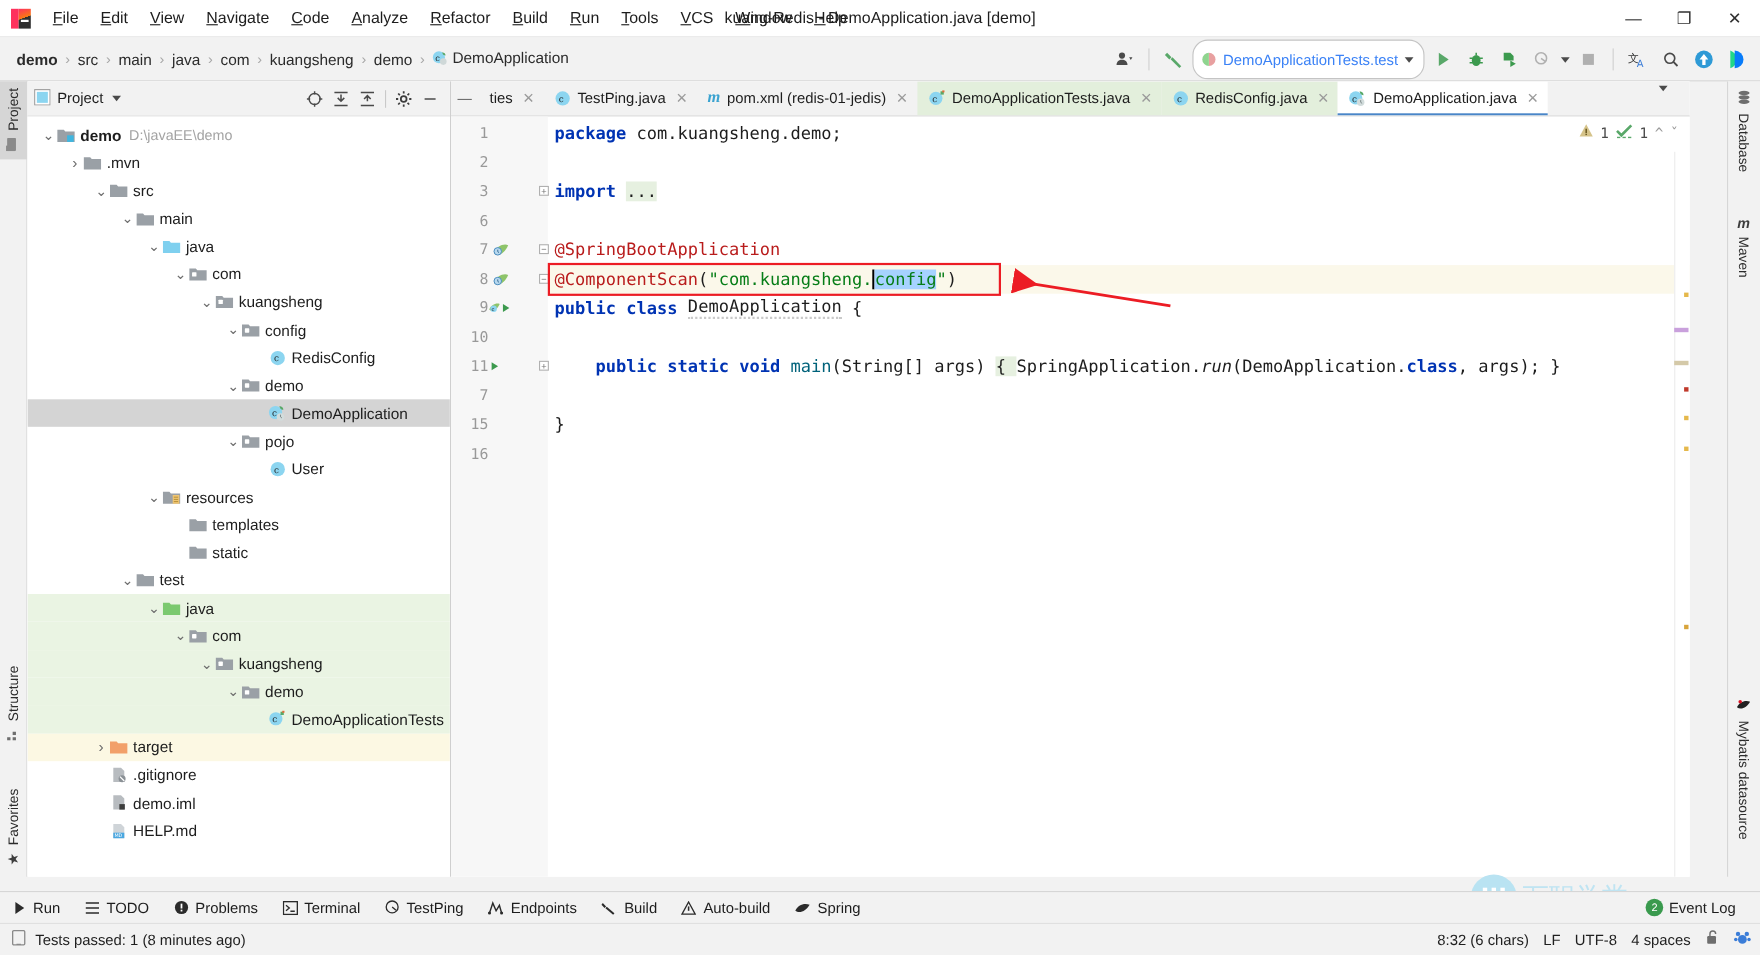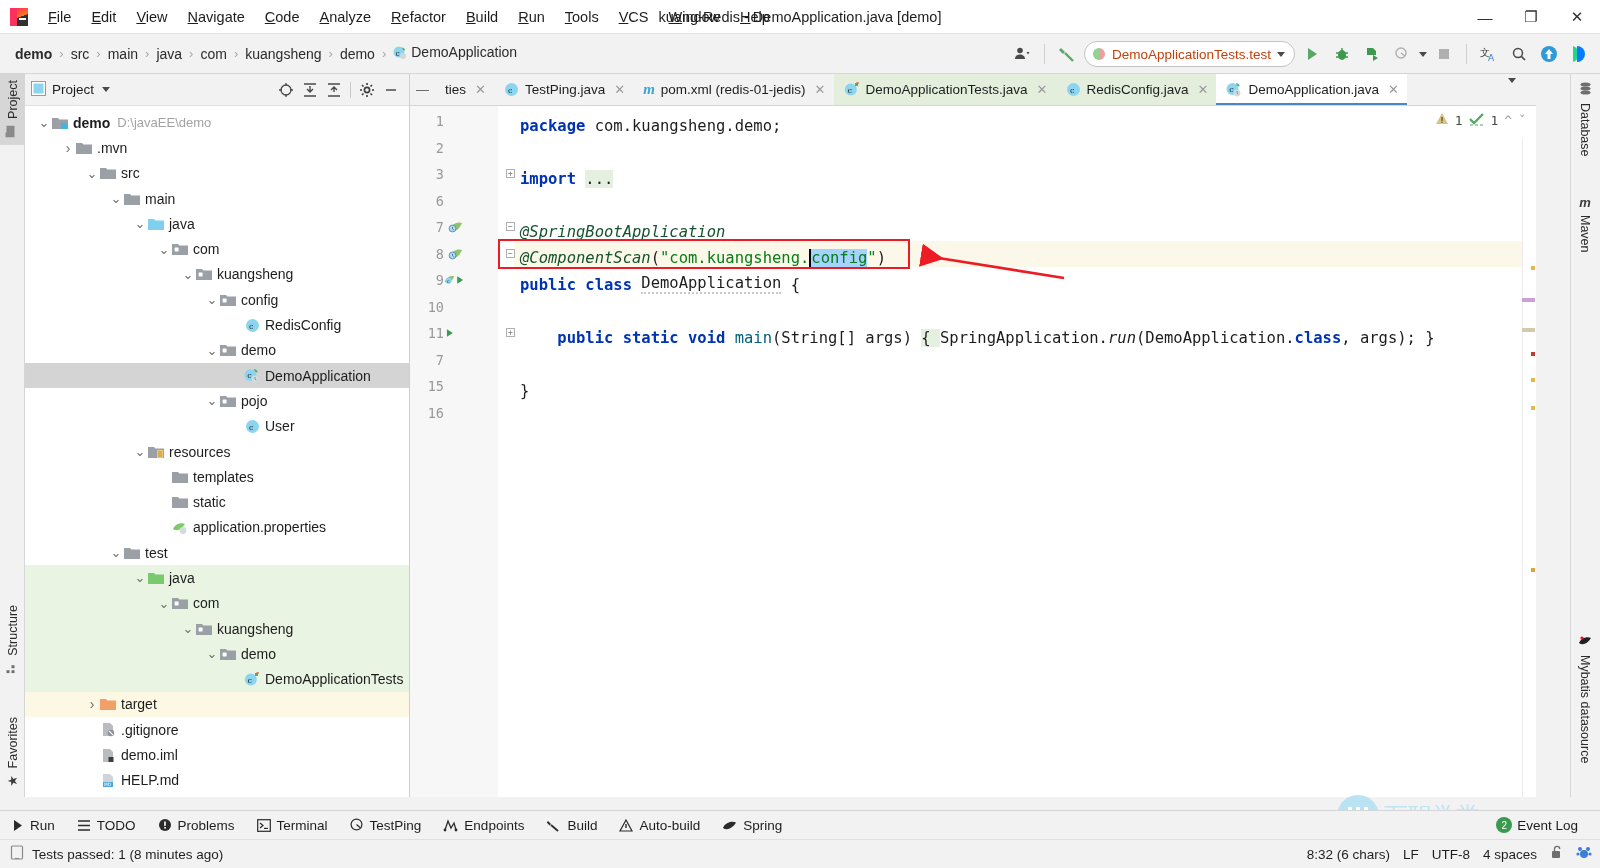--- a/index.html
+++ b/index.html
@@ -51,21 +51,21 @@
   .crumb-icon { display:inline-block; vertical-align: -3px; margin-right: 4px; }
 
   .toolbar-right { position: absolute; right: 8px; top: 0; height: 40px;
                    display: flex; align-items: center; gap: 4px; }
   .tb-btn { width: 26px; height: 26px; display: flex; align-items: center; justify-content: center;
             border-radius: 3px; }
   .tb-sep { width: 1px; height: 20px; background: #cfcfcf; margin: 0 5px; }
   .runconfig {
     display: flex; align-items: center; gap: 6px;
     border: 1px solid #c4c4c4; border-radius: 14px; background: #fff;
-    height: 26px; padding: 0 9px 0 7px; font-size: 13.5px; color: #c2410c;
+    height: 36px; padding: 0 9px 0 7px; font-size: 13.5px; color: #3b82f6;
     white-space: nowrap;
   }
   .caret { width:0;height:0;border-left:4px solid transparent;border-right:4px solid transparent;
            border-top:5px solid #4a4a4a; }
 
   
   .leftstrip {
     position: absolute; left: 0; top: 74px; width: 25px; height: 723px;
     background: #f2f2f2; border-right: 1px solid #d6d6d6;
   }
@@ -128,31 +128,31 @@
     position: absolute; left: 0; top: 0; width: 88px; bottom: 0; background: #f7f7f7;
   }
   .gutter-line {
     position: absolute; left: 0; width: 88px; height: 26.5px; display: flex; align-items: center;
     font-family: "DejaVu Sans Mono", monospace; font-size: 13.5px; color: #999999;
   }
   .gutter-line .num { width: 34px; text-align: right; }
   .gutter-line .mk { width: 22px; display:flex; align-items:center; justify-content:center; }
   .codelines { position: absolute; left: 88px; top: 0; right: 0; bottom: 0; }
   .cline {
-    position: absolute; left: 16px; right: 0; height: 26.5px;
+    position: absolute; left: 0; right: 0; height: 26.5px;
     font-family: "DejaVu Sans Mono", monospace; font-size: 15.5px;
-    display: flex; align-items: flex-end; white-space: pre;
+    display: flex; align-items: center; white-space: pre;
     padding-left: 6px;
   }
   .cline.hl { background: #fbf8ea; }
   .fold-marker { position: absolute; left: -12px; width: 9px; height: 9px; border: 1px solid #b0b0b0;
                  background: #fff; color:#777; font-size: 8px; line-height: 7px; text-align:center; }
 
   .kw   { color: #0033b3; font-weight: bold; }
-  .ann  { color: #14532d; font-style: italic; }
+  .ann  { color: #b91c1c; }
   .str  { color: #067d17; }
   .plain{ color: #1d1d1d; }
   .ital { font-style: italic; color:#1d1d1d; }
   .folded { background: #e6f0e0; color:#1d1d1d; }
   .sel-text { background: #a6d2ff; }
   .wavy { border-bottom: 2px dotted #c9c9c9; }
   .caretbar { display:inline-block; width:2px; height:18px; background:#000; vertical-align:-4px; }
 
   .insp {
     position: absolute; right: 10px; top: 6px; display: flex; align-items: center; gap: 6px;
@@ -569,30 +569,20 @@
         <div class="trow">
           <span class="arrow" style="margin-left: 132px;"></span>
           <span class="ico">
             <svg width="16" height="14" viewBox="0 0 16 14">
               <path d="M0 2 h6 l1.4 1.6 H16 V13 H0 Z" fill="#9aa0a6"></path>
             </svg>
           </span>
           <span class="lbl">static</span>
         </div>
         <div class="trow">
-          <span class="arrow" style="margin-left: 132px;"></span>
-          <span class="ico">
-            <svg width="16" height="15" viewBox="0 0 16 15">
-              <path d="M1 9 C3 4, 9 2, 13 4 C10 9, 5 12, 1 9 Z" fill="#7fc96b"></path>
-              <circle cx="11" cy="10.5" r="3.4" fill="#d2dcdc"></circle>
-            </svg>
-          </span>
-          <span class="lbl">application.properties</span>
-        </div>
-        <div class="trow">
           <span class="arrow" style="margin-left: 84px; font-size: 13px;">⌄</span>
           <span class="ico">
             <svg width="16" height="14" viewBox="0 0 16 14">
               <path d="M0 2 h6 l1.4 1.6 H16 V13 H0 Z" fill="#9aa0a6"></path>
             </svg>
           </span>
           <span class="lbl">test</span>
         </div>
         <div class="trow green">
           <span class="arrow" style="margin-left: 108px; font-size: 13px;">⌄</span>

